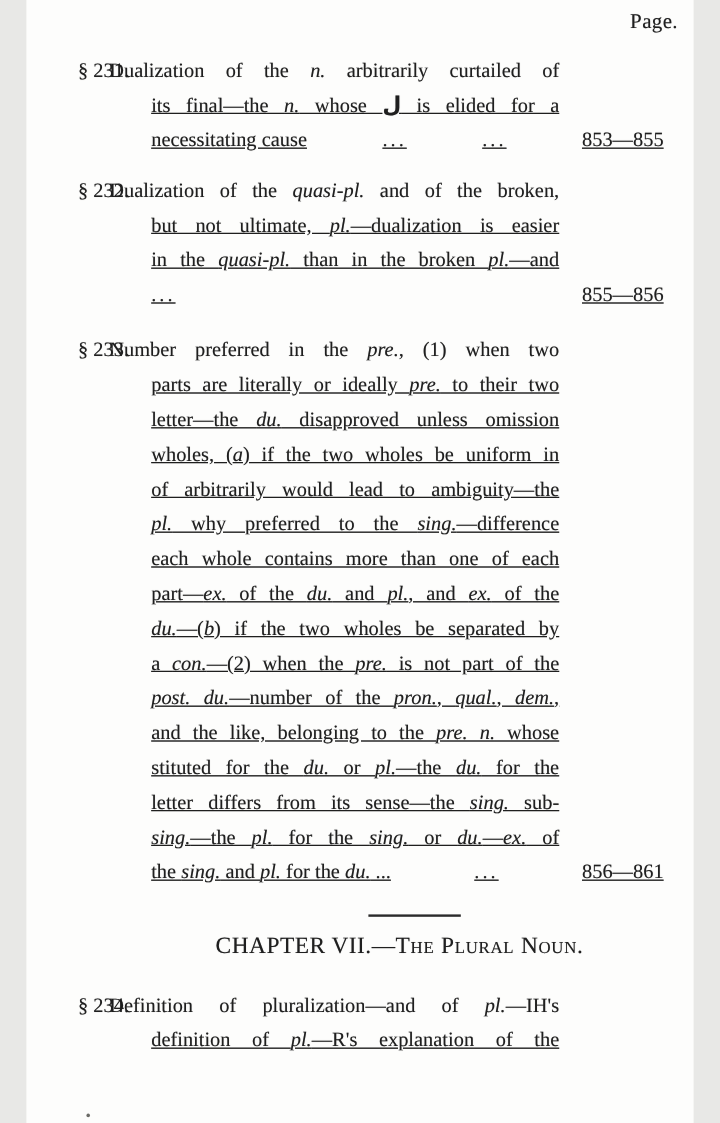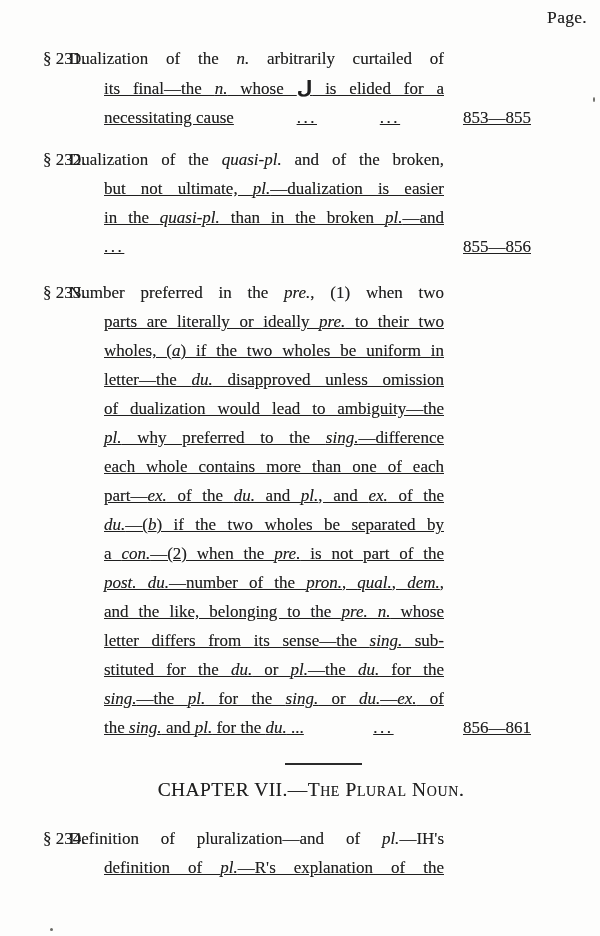--- a/index.html
+++ b/index.html
@@ -1,17 +1,17 @@
 <!DOCTYPE html>
 <html><head>
 <meta charset="utf-8">
 <style>
   html,body { margin:0; padding:0; background:#e8e8e6; }
   .page {
-    position:relative; width:600px; height:936px; margin:0 auto;
+    position:relative; width:556px; height:936px; margin:0 auto;
     background:#fdfdfc; overflow:hidden;
     font-family:"Liberation Serif","DejaVu Serif",serif;
     color:#1f1f1f;
     text-shadow:0 0 0.6px rgba(25,25,25,0.45);
   }
   .page-header { position:absolute; top:7px; right:13px; font-size:17.5px; letter-spacing:0.3px; }
   #toc-content { position:absolute; top:0; left:0; width:600px; }
 
   .entry { position:relative; padding-left:69px; }
   .section { position:absolute; left:43px; top:0; font-size:17px; line-height:29px; white-space:nowrap; }
@@ -70,32 +70,32 @@
         <div class="line cont just">in the <i>quasi-pl.</i> than in the broken <i>pl.</i>—and</div>
         <div class="line cont pageline">
           <span class="leader">...</span>
           <span class="pagenum">855—856</span>
         </div>
       </div>
       <div class="entry blk-2">
         <span class="section">§ 233.</span>
         <div class="line just">Number preferred in the <i>pre.</i>, (1) when two</div>
         <div class="line cont just">parts are literally or ideally <i>pre.</i> to their two</div>
+        <div class="line cont just">letter—the <i>du.</i> disapproved unless omission</div>
         <div class="line cont just">wholes, (<i>a</i>) if the two wholes be uniform in</div>
-        <div class="line cont just">letter—the <i>du.</i> disapproved unless omission</div>
-        <div class="line cont just">of dualization would lead to ambiguity—the</div>
+        <div class="line cont just">of arbitrarily would lead to ambiguity—the</div>
         <div class="line cont just"><i>pl.</i> why preferred to the <i>sing.</i>—difference</div>
         <div class="line cont just">each whole contains more than one of each</div>
         <div class="line cont just">part—<i>ex.</i> of the <i>du.</i> and <i>pl.</i>, and <i>ex.</i> of the</div>
         <div class="line cont just"><i>du.</i>—(<i>b</i>) if the two wholes be separated by</div>
         <div class="line cont just">a <i>con.</i>—(2) when the <i>pre.</i> is not part of the</div>
         <div class="line cont just"><i>post. du.</i>—number of the <i>pron.</i>, <i>qual.</i>, <i>dem.</i>,</div>
         <div class="line cont just">and the like, belonging to the <i>pre. n.</i> whose</div>
+        <div class="line cont just">stituted for the <i>du.</i> or <i>pl.</i>—the <i>du.</i> for the</div>
         <div class="line cont just">letter differs from its sense—the <i>sing.</i> sub-</div>
-        <div class="line cont just">stituted for the <i>du.</i> or <i>pl.</i>—the <i>du.</i> for the</div>
         <div class="line cont just"><i>sing.</i>—the <i>pl.</i> for the <i>sing.</i> or <i>du.</i>—<i>ex.</i> of</div>
         <div class="line cont pageline">
           <span class="ltext">the <i>sing.</i> and <i>pl.</i> for the <i>du.</i> ...</span>
           <span class="leader">...</span>
           <span class="pagenum">856—861</span>
         </div>
       </div>
       <div class="divider blk-3"></div>
       <div class="chapter blk-4"><span class="ch-prefix">CHAPTER VII.—</span><span class="sc">The Plural Noun.</span></div>
       <div class="entry blk-5">

